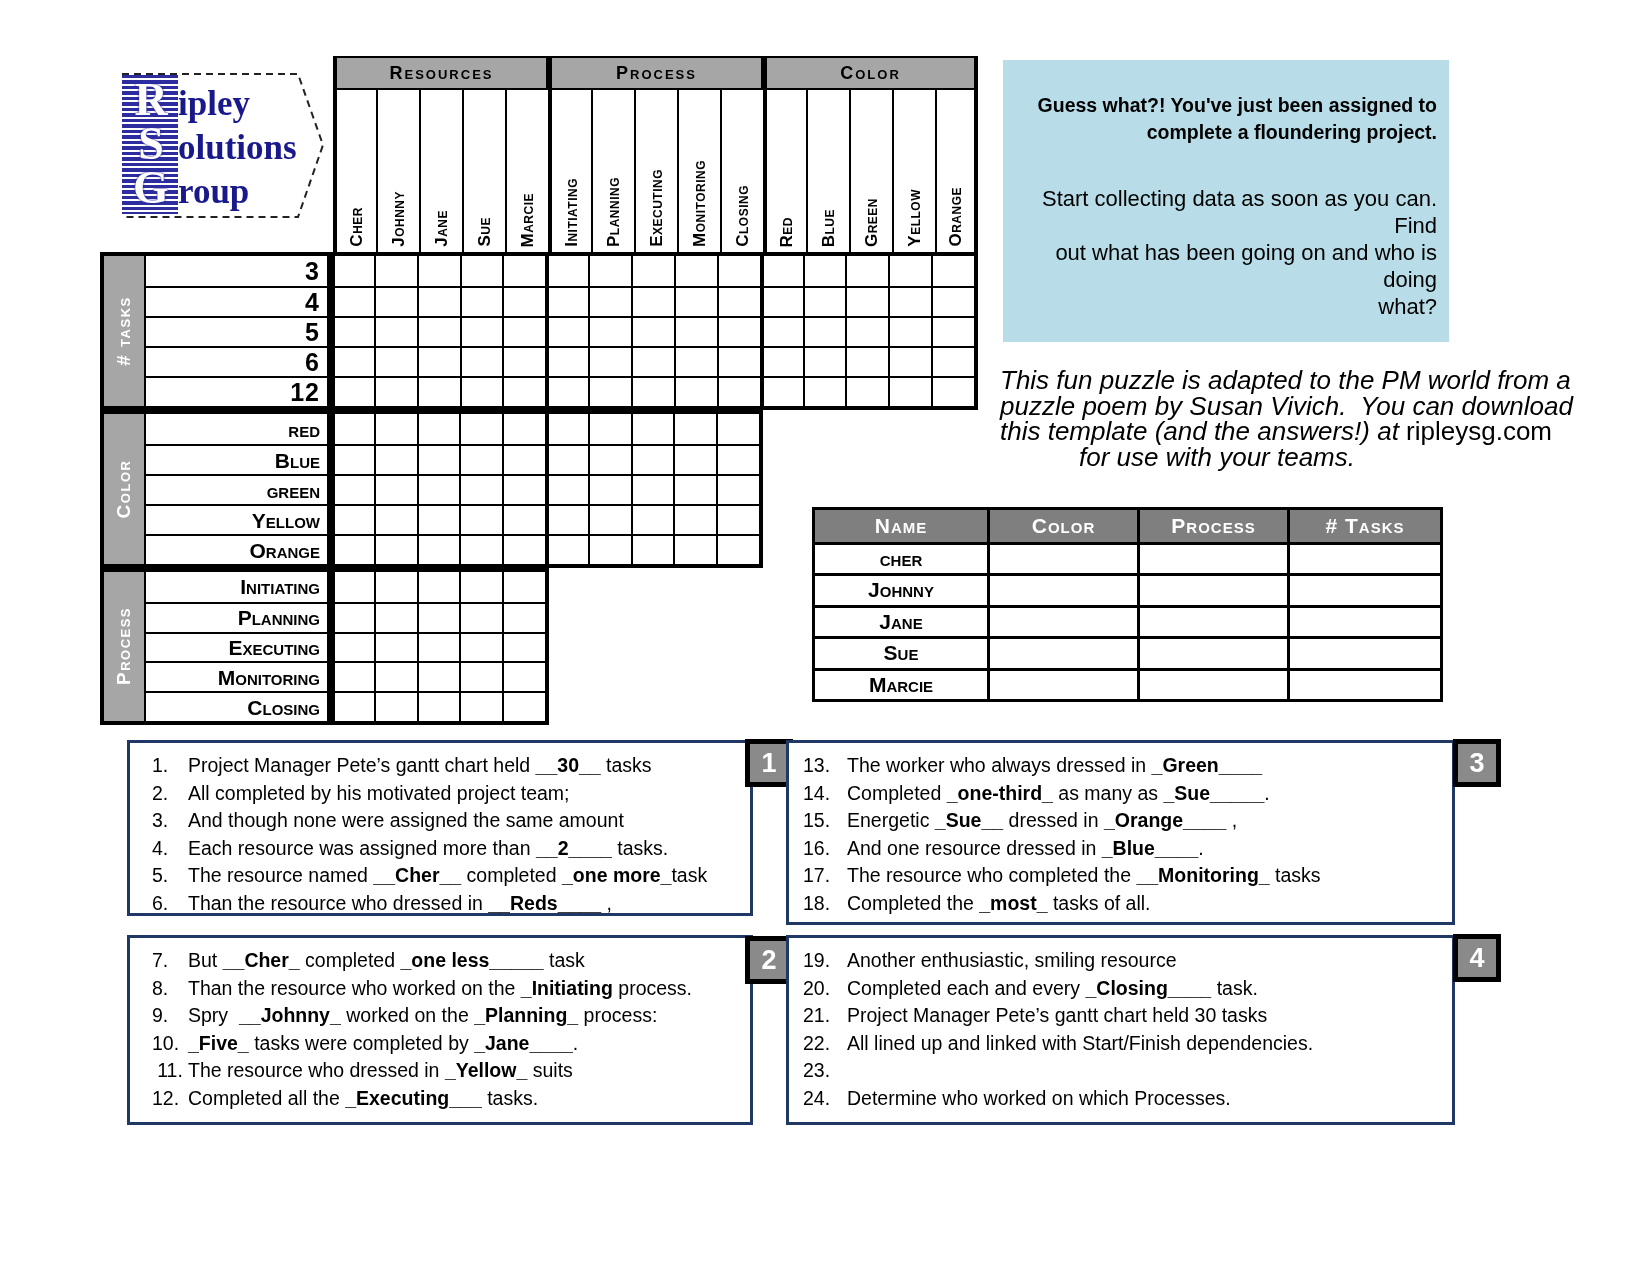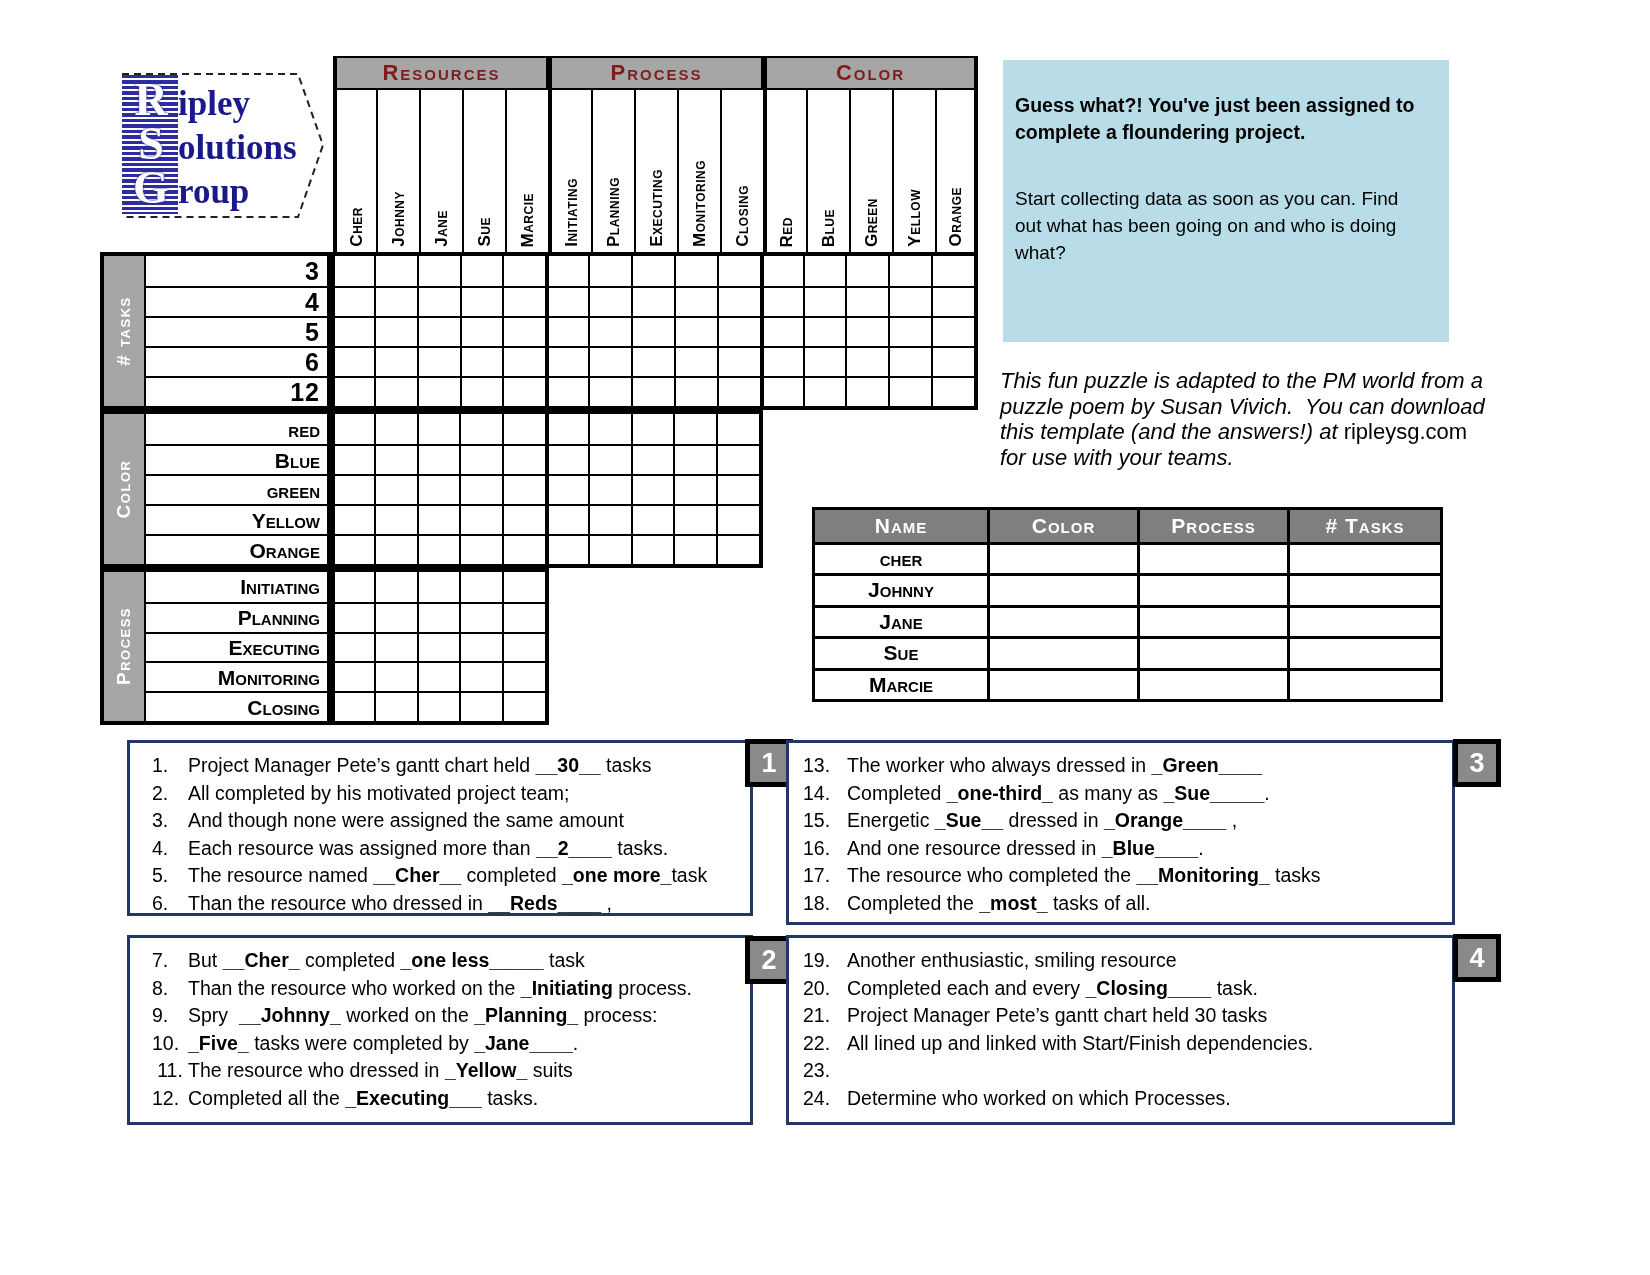--- a/index.html
+++ b/index.html
@@ -11,42 +11,42 @@
   #logo{position:absolute;left:120px;top:72px;width:206px;height:147px}
   #logo svg{position:absolute;left:0;top:0}
   #logo-stripe{position:absolute;left:2px;top:3px;width:56px;height:139px;
     background:repeating-linear-gradient(180deg,var(--logo-blue) 0 3.5px,#fff 3.5px 5.5px)}
   .logo-line{position:absolute;left:4px;display:flex;align-items:baseline;font-family:"Liberation Serif",serif;font-weight:bold}
   .logo-initial{width:54px;text-align:center;font-size:46px;line-height:44px;color:#fff;text-shadow:0 0 3px var(--logo-blue),0 0 1px var(--logo-blue)}
   .logo-rest{font-size:35px;line-height:44px;color:var(--logo-text)}
 
   
   #grid-header{position:absolute;left:333px;top:56px;width:645px;height:34px;display:grid;grid-template-columns:1fr 1fr 1fr}
-  .ghseg{background:var(--gridhead);border:2px solid #000;border-left:4px solid #000;color:#7f1d1d;display:flex;align-items:center;justify-content:center;font-size:22px;letter-spacing:2px}
+  .ghseg{background:var(--gridhead);border:2px solid #000;border-left:4px solid #000;color:#000000;display:flex;align-items:center;justify-content:center;font-size:18px;letter-spacing:2px}
   .ghseg:last-child{border-right:4px solid #000}
   #col-labels{position:absolute;left:333px;top:90px;width:645px;height:162px;display:grid;grid-template-columns:repeat(15,1fr)}
   .colcell{position:relative;border-left:2px solid #000;background:#fff}
   .colcell.gstart{border-left:4px solid #000}
   .colcell:last-child{border-right:4px solid #000}
   .colcell span{position:absolute;bottom:5px;left:50%;transform:translateX(-50%) rotate(180deg);writing-mode:vertical-rl;font-size:17px;letter-spacing:.5px;white-space:nowrap}
   .band{position:absolute;left:100px;border:4px solid #000;display:grid;grid-template-rows:repeat(5,1fr);background:#fff}
   .groupbar{grid-row:1/6;grid-column:1;background:var(--gridhead);border-right:2px solid #000;position:relative}
   .groupbar span{position:absolute;top:50%;left:50%;transform:translate(-50%,-50%) rotate(180deg);writing-mode:vertical-rl;color:#fff;font-size:19px;letter-spacing:1.5px;white-space:nowrap}
   .rowlabel{border-right:4px solid #000;display:flex;align-items:center;justify-content:flex-end;padding-right:7px;font-size:21px;line-height:1}
   .rowlabel.num{font-size:25px;letter-spacing:1px}
   .bcell{border-left:2px solid #000}
   .bcell.gstart{border-left:4px solid #000}
   .rtop{border-top:2px solid #000}
 
   
-  #info-box{position:absolute;left:1003px;top:60px;width:446px;height:282px;background:var(--info-bg);text-align:left;padding:14px 12px;white-space:pre-line}
+  #info-box{position:absolute;left:1003px;top:60px;width:446px;height:282px;background:var(--info-bg);text-align:right;padding:14px 12px;white-space:pre-line}
   .ib-head{font-weight:bold;font-size:19.5px;line-height:27px}
-  .ib-body{font-size:19px;line-height:27px;margin-top:21px}
+  .ib-body{font-size:22px;line-height:27px;margin-top:21px}
   .ib-note{font-style:italic;font-size:18.5px;line-height:26px;margin-top:22px}
-  #credit{position:absolute;left:1000px;top:368px;width:434px;text-align:left;font-size:22px;line-height:25.5px;font-style:italic}
+  #credit{position:absolute;left:1000px;top:368px;width:434px;text-align:center;font-size:26px;line-height:25.5px;font-style:italic}
   #credit .line{white-space:pre}
   #credit .ni{font-style:normal}
 
   
   #answer-table{position:absolute;left:812px;top:507px;width:631px;display:grid;grid-template-columns:172px 150px 150px 1fr;grid-auto-rows:31.5px;border:3px solid #000;background:#fff}
   .athead{background:var(--tablehead);color:#fff;display:flex;align-items:center;justify-content:center;font-size:21px;letter-spacing:1px}
   .atname{display:flex;align-items:center;justify-content:center;font-size:21px}
   .cleft{border-left:3px solid #000}
   .ttop{border-top:3px solid #000}
 

